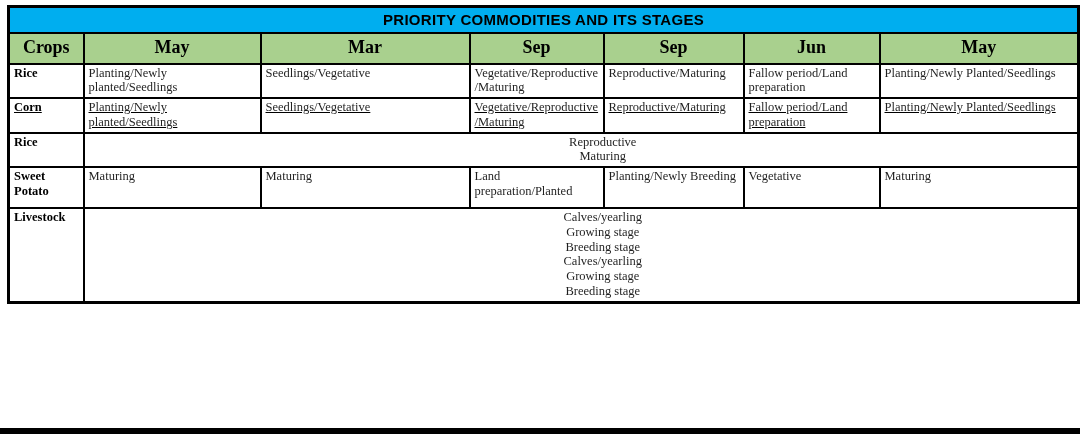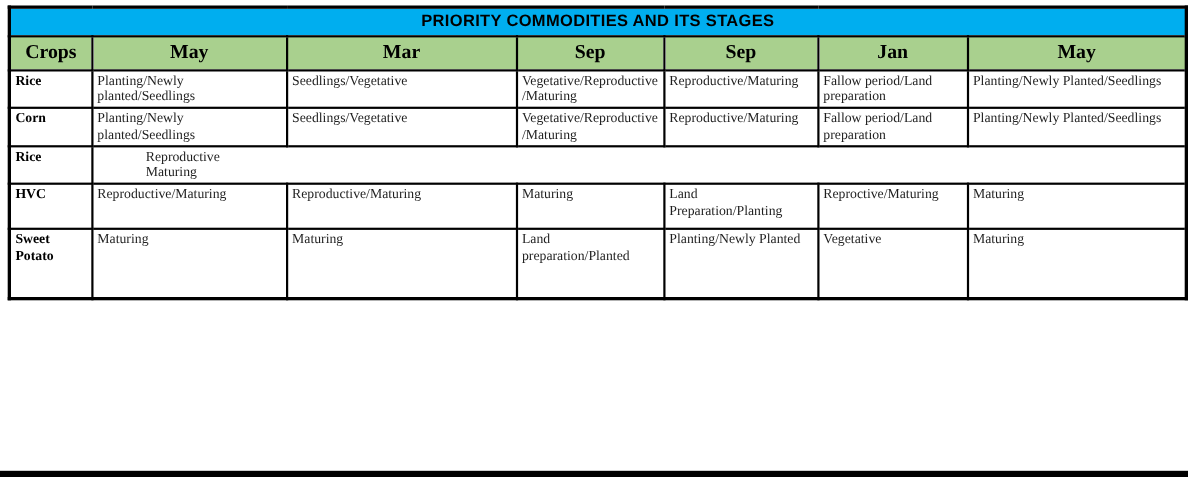--- a/index.html
+++ b/index.html
@@ -50,25 +50,25 @@
     font-size:18px;
     text-align:center;
     vertical-align:middle;
     color:#000;
   }
   td.crop-cell{
     font-weight:bold;
     color:#000;
   }
   td.merged-cell{
-    text-align:left;
+    text-align:center;
     padding-left:48px;
   }
   tbody tr:nth-child(1){height:28px;}
-  tbody tr:nth-child(2){height:21px;}
+  tbody tr:nth-child(2){height:21px;text-decoration:underline;}
   tbody tr:nth-child(3){height:32px;}
   tbody tr:nth-child(4){height:41px;}
   tbody tr:nth-child(5){height:63px;}
   tbody tr:nth-child(6){height:49px;}
   tbody tr:nth-child(7){height:97px;}
   .bottom-bar{
     position:absolute;
     left:0;top:428px;
     width:1080px;height:6px;
     background:var(--border);
@@ -91,21 +91,21 @@
     <thead>
       <tr class="title-row">
         <td class="title-cell" colspan="7">PRIORITY COMMODITIES AND ITS STAGES</td>
       </tr>
       <tr class="header-row">
           <td class="header-cell">Crops</td>
           <td class="header-cell">May</td>
           <td class="header-cell">Mar</td>
           <td class="header-cell">Sep</td>
           <td class="header-cell">Sep</td>
-          <td class="header-cell">Jan</td>
+          <td class="header-cell">Jun</td>
           <td class="header-cell">May</td>
         </tr>
     </thead>
     <tbody>
         <tr>
           <td class="crop-cell">Rice</td>
           <td class="data-cell">Planting/Newly planted/Seedlings</td>
           <td class="data-cell">Seedlings/Vegetative</td>
           <td class="data-cell">Vegetative/Reproductive
 /Maturing</td>
@@ -124,35 +124,35 @@
           <td class="data-cell">Fallow period/Land
 preparation</td>
           <td class="data-cell">Planting/Newly Planted/Seedlings</td>
         </tr>
         <tr>
           <td class="crop-cell">Rice</td>
           <td class="merged-cell" colspan="6">Reproductive
 Maturing</td>
         </tr>
         <tr>
-          <td class="crop-cell">HVC</td>
-          <td class="data-cell">Reproductive/Maturing</td>
-          <td class="data-cell">Reproductive/Maturing</td>
-          <td class="data-cell">Maturing</td>
-          <td class="data-cell">Land Preparation/Planting</td>
-          <td class="data-cell">Reproctive/Maturing</td>
-          <td class="data-cell">Maturing</td>
-        </tr>
-        <tr>
           <td class="crop-cell">Sweet Potato</td>
           <td class="data-cell">Maturing</td>
           <td class="data-cell">Maturing</td>
           <td class="data-cell">Land
 preparation/Planted</td>
-          <td class="data-cell">Planting/Newly Planted</td>
+          <td class="data-cell">Planting/Newly Breeding</td>
           <td class="data-cell">Vegetative</td>
           <td class="data-cell">Maturing</td>
+        </tr>
+        <tr>
+          <td class="crop-cell">Livestock</td>
+          <td class="merged-cell" colspan="6">Calves/yearling
+Growing stage
+Breeding stage
+Calves/yearling
+Growing stage
+Breeding stage</td>
         </tr>
       </tbody>
   </table>
 </div>
 
 <div class="bottom-bar"></div>
 
 </body></html>

